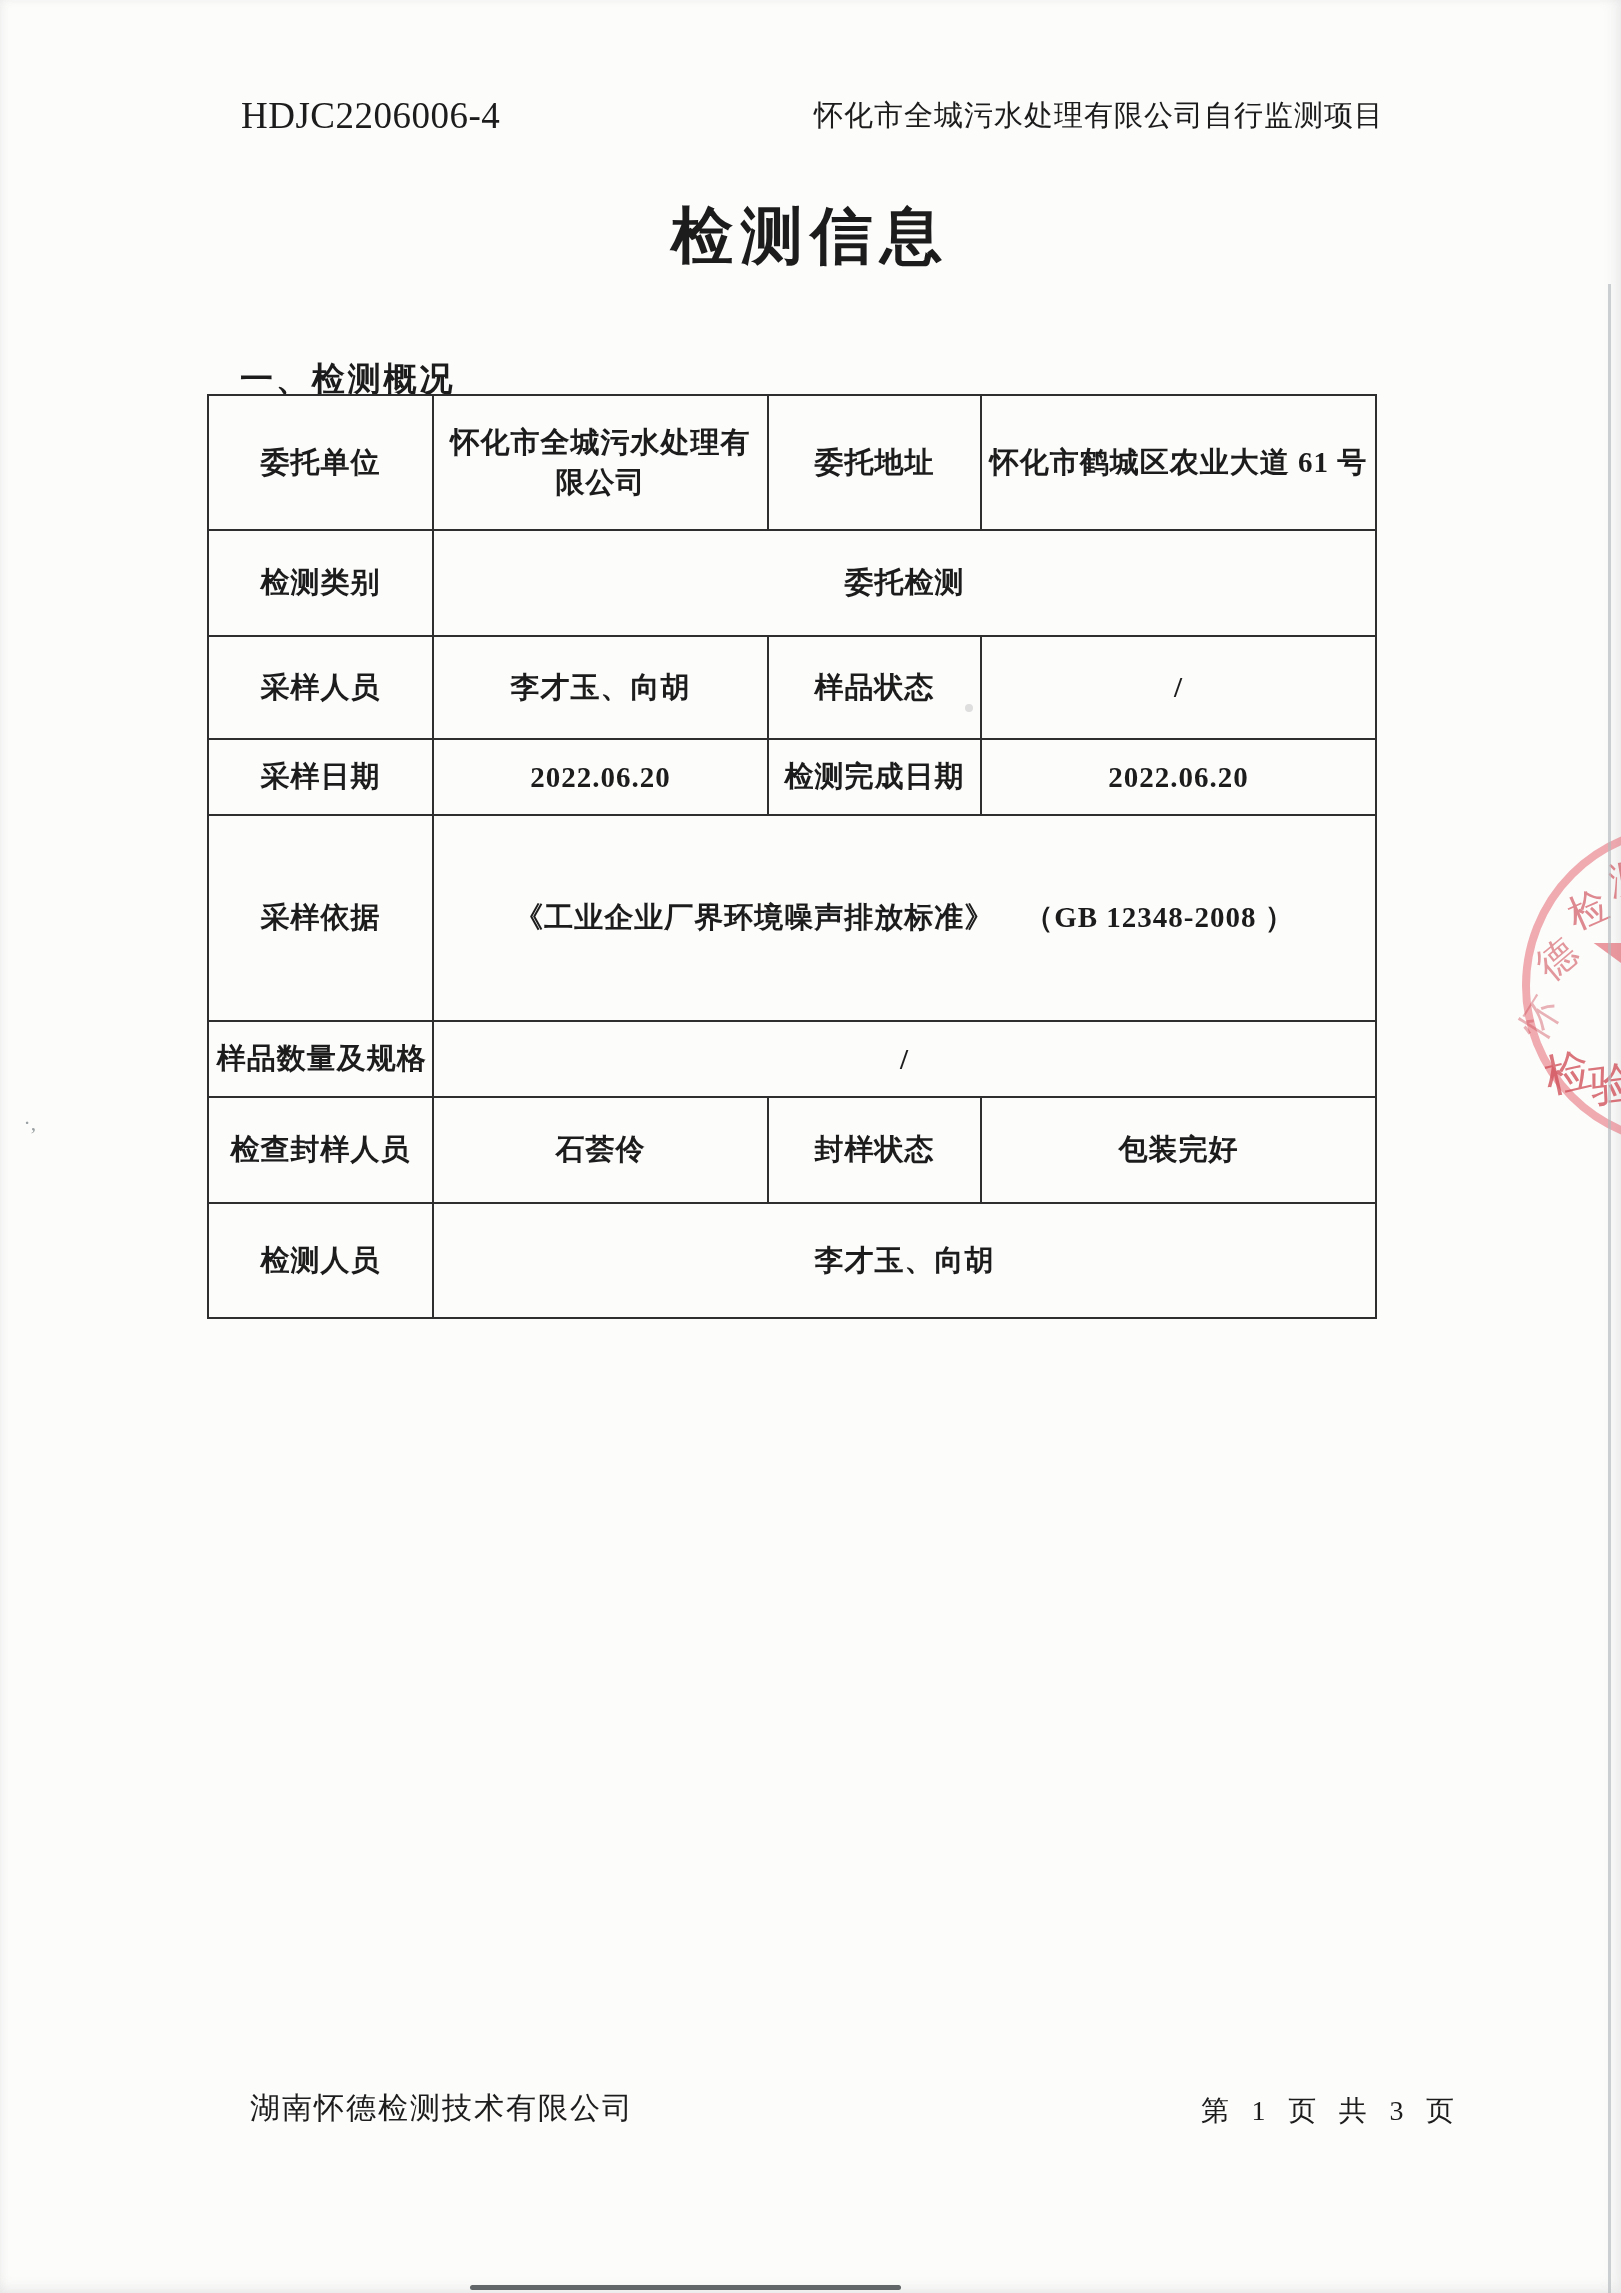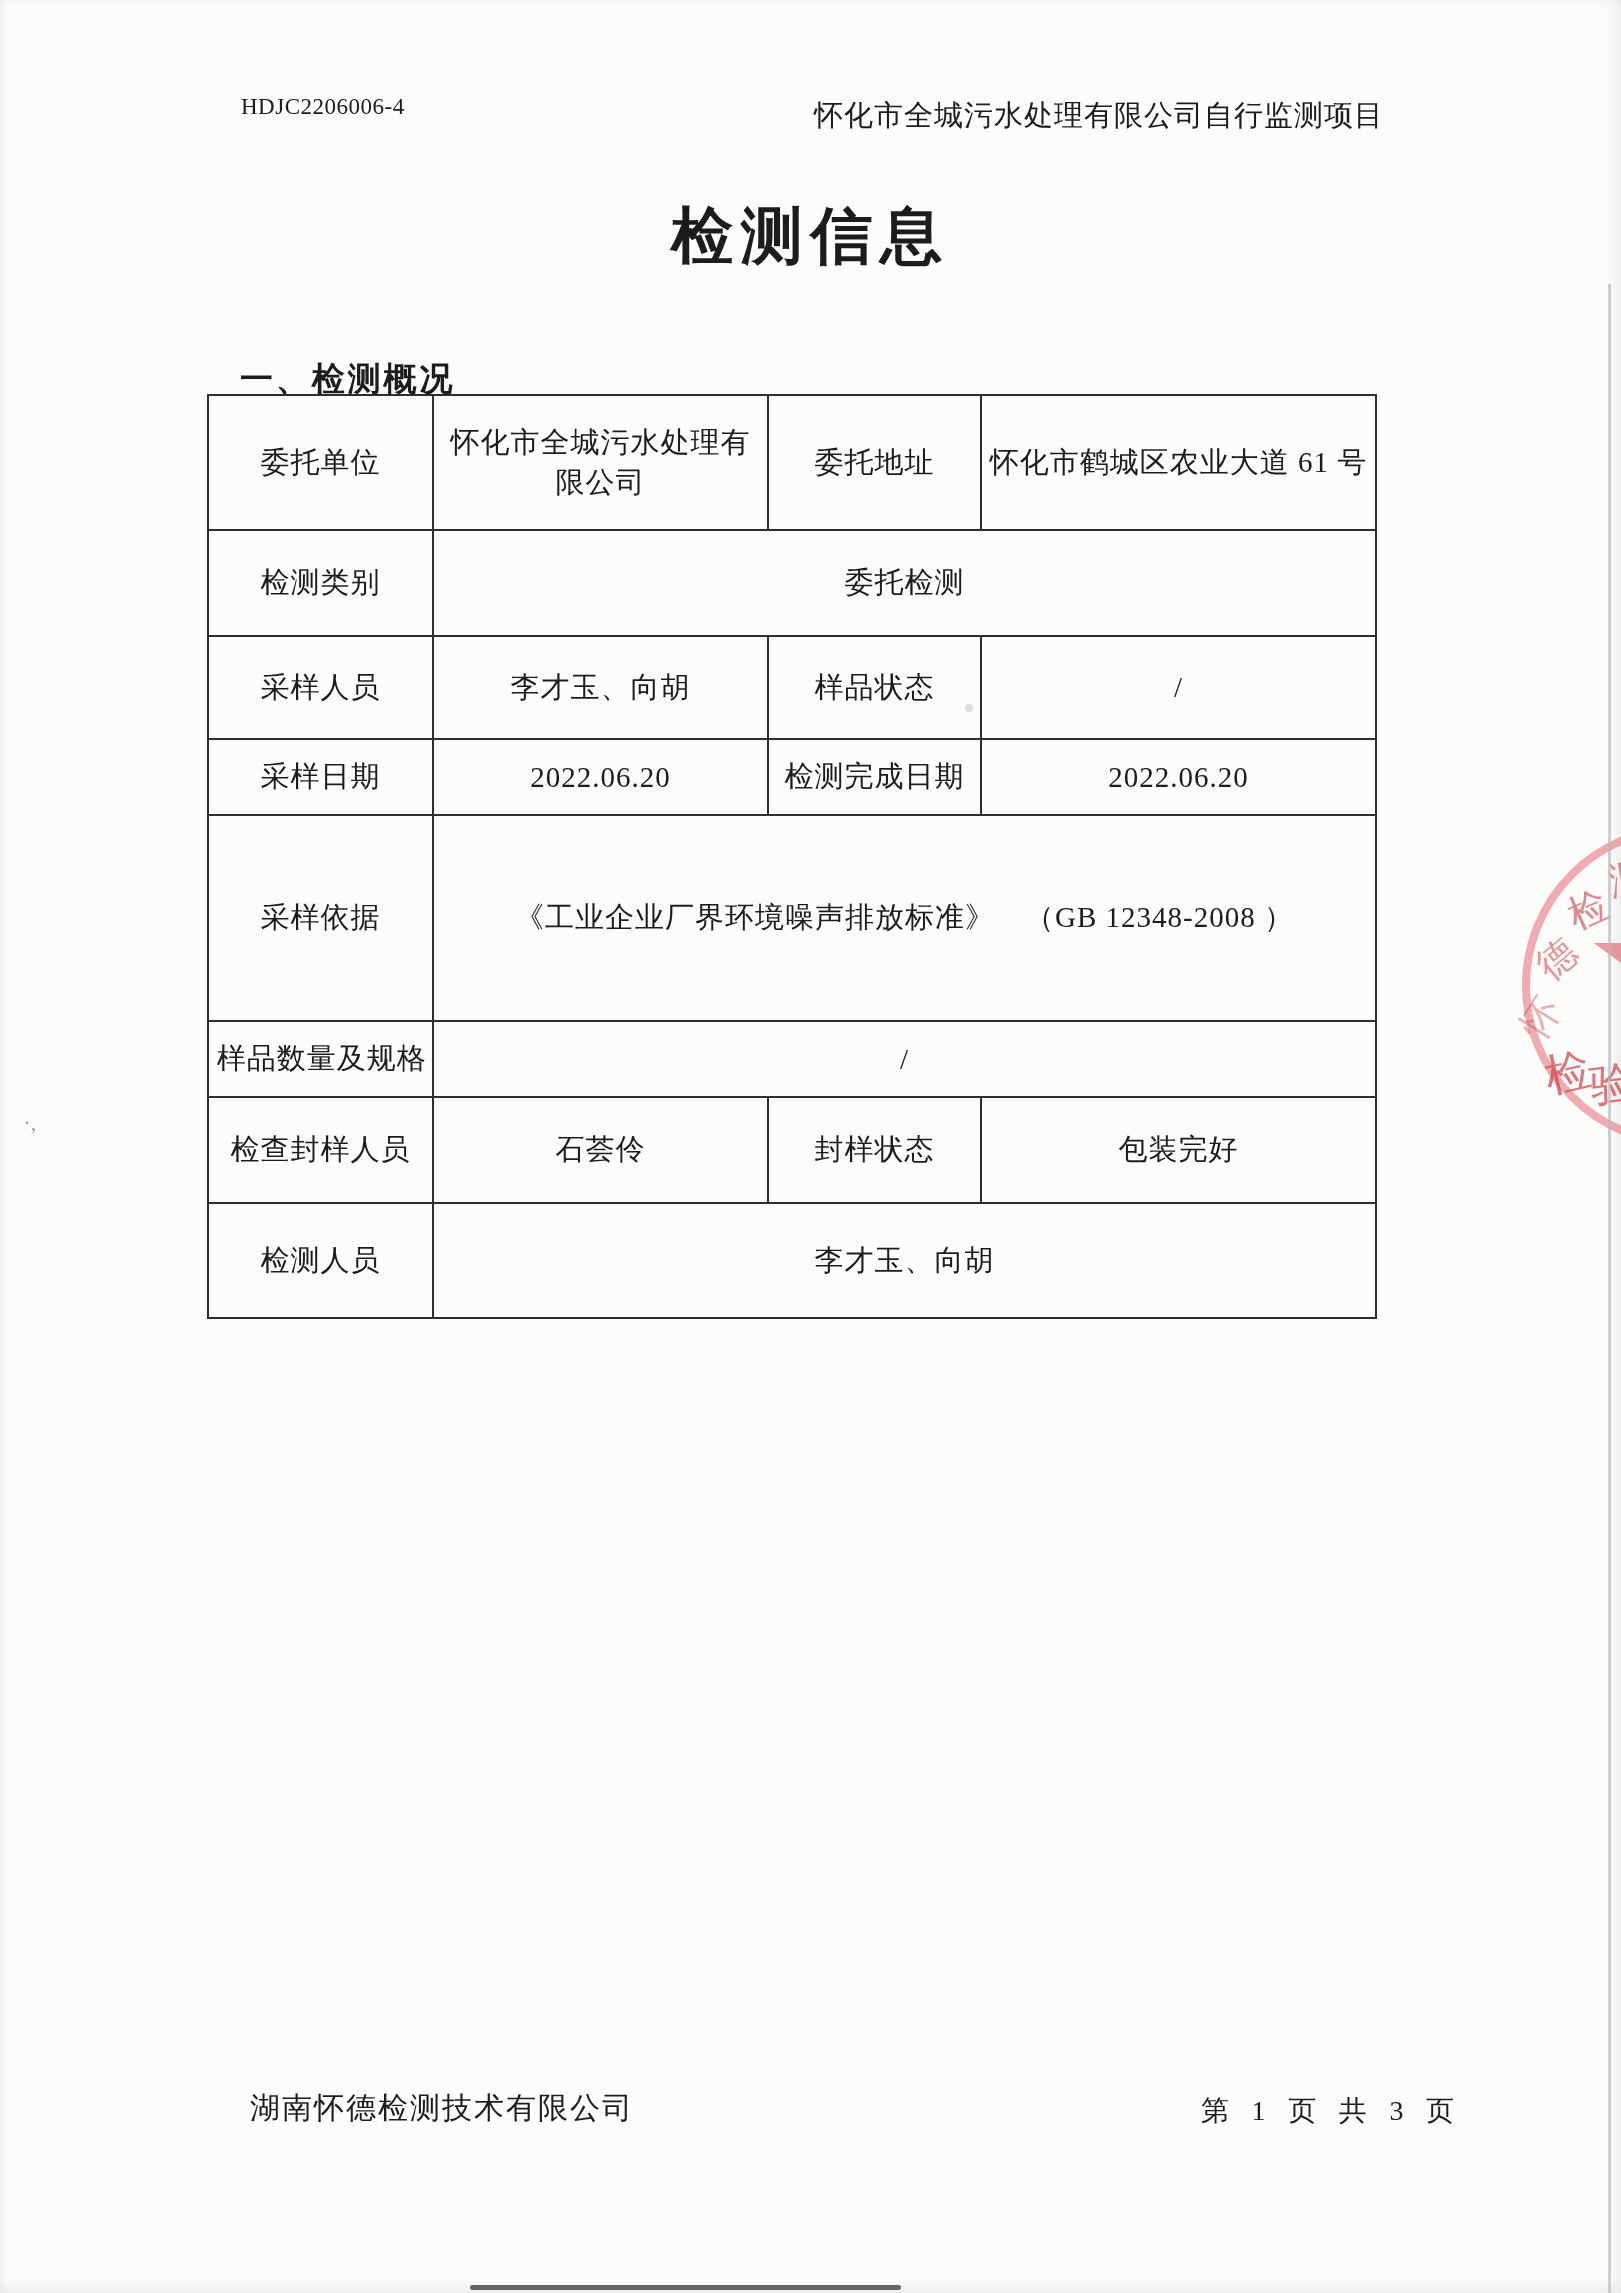--- a/index.html
+++ b/index.html
@@ -6,28 +6,28 @@
   .page{
     position:relative;
     width:1621px;height:2294px;
     background:#fcfcfb;
     overflow:hidden;
     font-family:"Liberation Serif","DejaVu Serif",serif;
     color:#1c1c1c;
     box-shadow:inset -4.9px -4.9px 13.7px rgba(110,115,118,.13), inset 2.9px 0 7.8px rgba(140,140,140,.06);
   }
   .abs{position:absolute;}
-  .report-no{left:241px;top:94px;font-size:23px;letter-spacing:0.5px;}
+  .report-no{left:241px;top:94px;font-size:37px;letter-spacing:0.5px;}
   .header-right{left:814px;top:96px;width:529px;font-size:29px;letter-spacing:1px;white-space:nowrap;}
   .doc-title{left:0;top:194px;width:100%;text-align:center;font-size:62px;font-weight:bold;letter-spacing:7.8px;}
   .section-heading{left:240px;top:357px;font-size:33px;font-weight:bold;letter-spacing:2.9px;}
   table.overview{
     position:absolute;left:207px;top:394px;
     width:1168px;border-collapse:collapse;table-layout:fixed;
-    font-size:29px;letter-spacing:1px;
+    font-size:29px;letter-spacing:1px;font-weight:bold;
   }
   table.overview td{
     border:2px solid #2e2e2e;
     text-align:center;vertical-align:middle;
     padding:0 7.8px;overflow:hidden;
   }
   td.wrapcell{padding:0 17.6px;}
   td.nowrap{white-space:nowrap;padding:0 2px;}
   td.leftval{text-align:left;padding-left:13.7px;}
   col.c1{width:225px;}col.c2{width:335px;}col.c3{width:213px;}col.c4{width:395px;}

